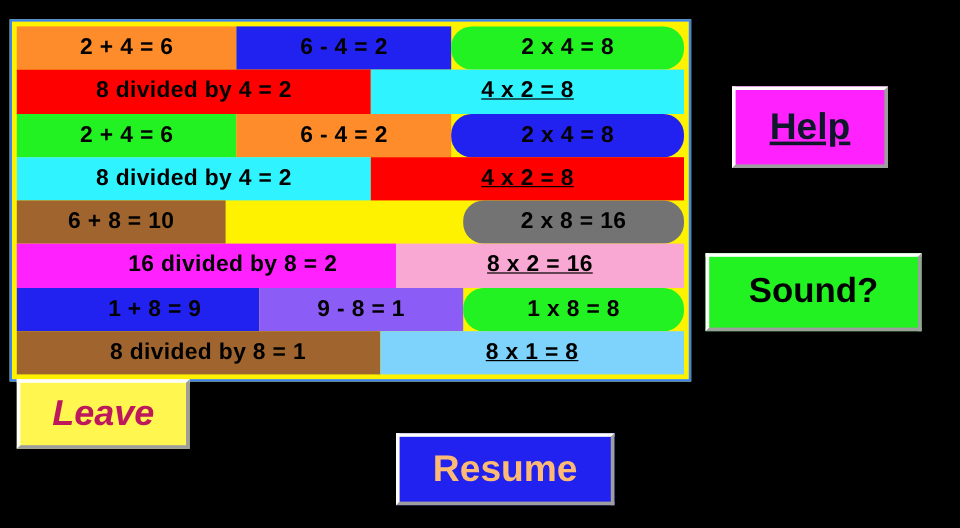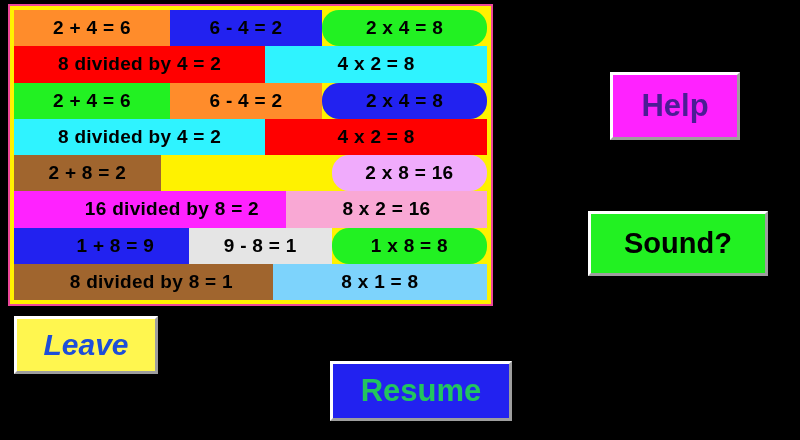--- a/index.html
+++ b/index.html
@@ -12,25 +12,25 @@
     height: 440px;
     position: relative;
     overflow: hidden;
     font-family: "Liberation Sans", sans-serif;
   }
 
   
   #fact-grid {
     position: absolute;
     left: 8px;
-    top: 4px;
-    width: 485px;
+    top: 16px;
+    width: 568px;
     height: 302px;
     background: #FFF200;
-    border: 2px solid #ec4899;
+    border: 2px solid #3b82f6;
     box-sizing: border-box;
     padding: 4px;
   }
   #fact-grid-inner {
     width: 100%;
     height: 100%;
     display: flex;
     flex-direction: column;
   }
   .fact-row {
@@ -49,21 +49,21 @@
     white-space: nowrap;
     overflow: hidden;
     box-sizing: border-box;
   }
   
   .c1 { flex: 170 0 0; }
   .c2 { flex: 166 0 0; }
   .c3 { flex: 180 0 0; border-radius: 17px; }
   
   .d1 { flex: 274 0 0; }
-  .d2 { flex: 242 0 0; }
+  .d2 { flex: 242 0 0; text-decoration: underline; }
 
   
   .btn {
     position: absolute;
     display: flex;
     align-items: center;
     justify-content: center;
     box-sizing: border-box;
     font-weight: bold;
     white-space: nowrap;
@@ -135,40 +135,40 @@
       <div class="fact-cell c2" style="background-color: rgb(255, 140, 43);">6 - 4 = 2</div>
       <div class="fact-cell c3" style="background-color: rgb(34, 34, 240);">2 x 4 = 8</div>
     </div>
 
     <div class="fact-row">
       <div class="fact-cell d1" style="background-color: rgb(47, 243, 255);">8 divided by 4 = 2</div>
       <div class="fact-cell d2" style="background-color: rgb(255, 0, 0);">4 x 2 = 8</div>
     </div>
 
     <div class="fact-row">
-      <div class="fact-cell c1" style="background-color: rgb(160, 101, 46);">2 + 8 = 2</div>
+      <div class="fact-cell c1" style="background-color: rgb(160, 101, 46);">6 + 8 = 10</div>
       <div class="fact-cell c2" style="background-color: rgb(27, 60, 245); margin-top: 40px;">10 - 8 = 2</div>
-      <div class="fact-cell c3" style="background-color: #f0abfc; margin-left: 28px;">2 x 8 = 16</div>
+      <div class="fact-cell c3" style="background-color: #737373; margin-left: 28px;">2 x 8 = 16</div>
     </div>
 
     <div class="fact-row">
       <div class="fact-cell d1" style="background-color: rgb(255, 34, 255); padding-left: 44px;">16 divided by 8 = 2</div>
       <div class="fact-cell d2" style="background-color: #f9a8d4;">8 x 2 = 16</div>
     </div>
 
     <div class="fact-row">
       <div class="fact-cell c1" style="background-color: rgb(34, 34, 240); padding-left: 28px;">1 + 8 = 9</div>
-      <div class="fact-cell c2" style="background-color: #e5e5e5;">9 - 8 = 1</div>
+      <div class="fact-cell c2" style="background-color: #8b5cf6;">9 - 8 = 1</div>
       <div class="fact-cell c3" style="background-color: rgb(34, 241, 34);">1 x 8 = 8</div>
     </div>
 
     <div class="fact-row">
       <div class="fact-cell d1" style="background-color: rgb(160, 101, 46); padding-left: 16px;">8 divided by 8 = 1</div>
       <div class="fact-cell d2" style="background-color: #7dd3fc;">8 x 1 = 8</div>
     </div>
 
   </div>
 </div>
 
-<div class="btn btn-bevel" id="help-button" style="background-color: rgb(255, 34, 255); color: #4c1d95;">Help</div>
+<div class="btn btn-bevel" id="help-button" style="background-color: rgb(255, 34, 255); color: #0f172a; text-decoration: underline;">Help</div>
 <div class="btn btn-bevel" id="sound-button" style="background-color: rgb(34, 241, 34); color: rgb(0, 0, 0);">Sound?</div>
-<div class="btn btn-bevel" id="leave-button" style="background-color: rgb(255, 246, 79); color: #1d4ed8;">Leave</div>
-<div class="btn btn-bevel" id="resume-button" style="background-color: rgb(34, 34, 240); color: #22c55e;">Resume</div>
+<div class="btn btn-bevel" id="leave-button" style="background-color: rgb(255, 246, 79); color: #be185d;">Leave</div>
+<div class="btn btn-bevel" id="resume-button" style="background-color: rgb(34, 34, 240); color: #fdba74;">Resume</div>
 
 </body></html>

